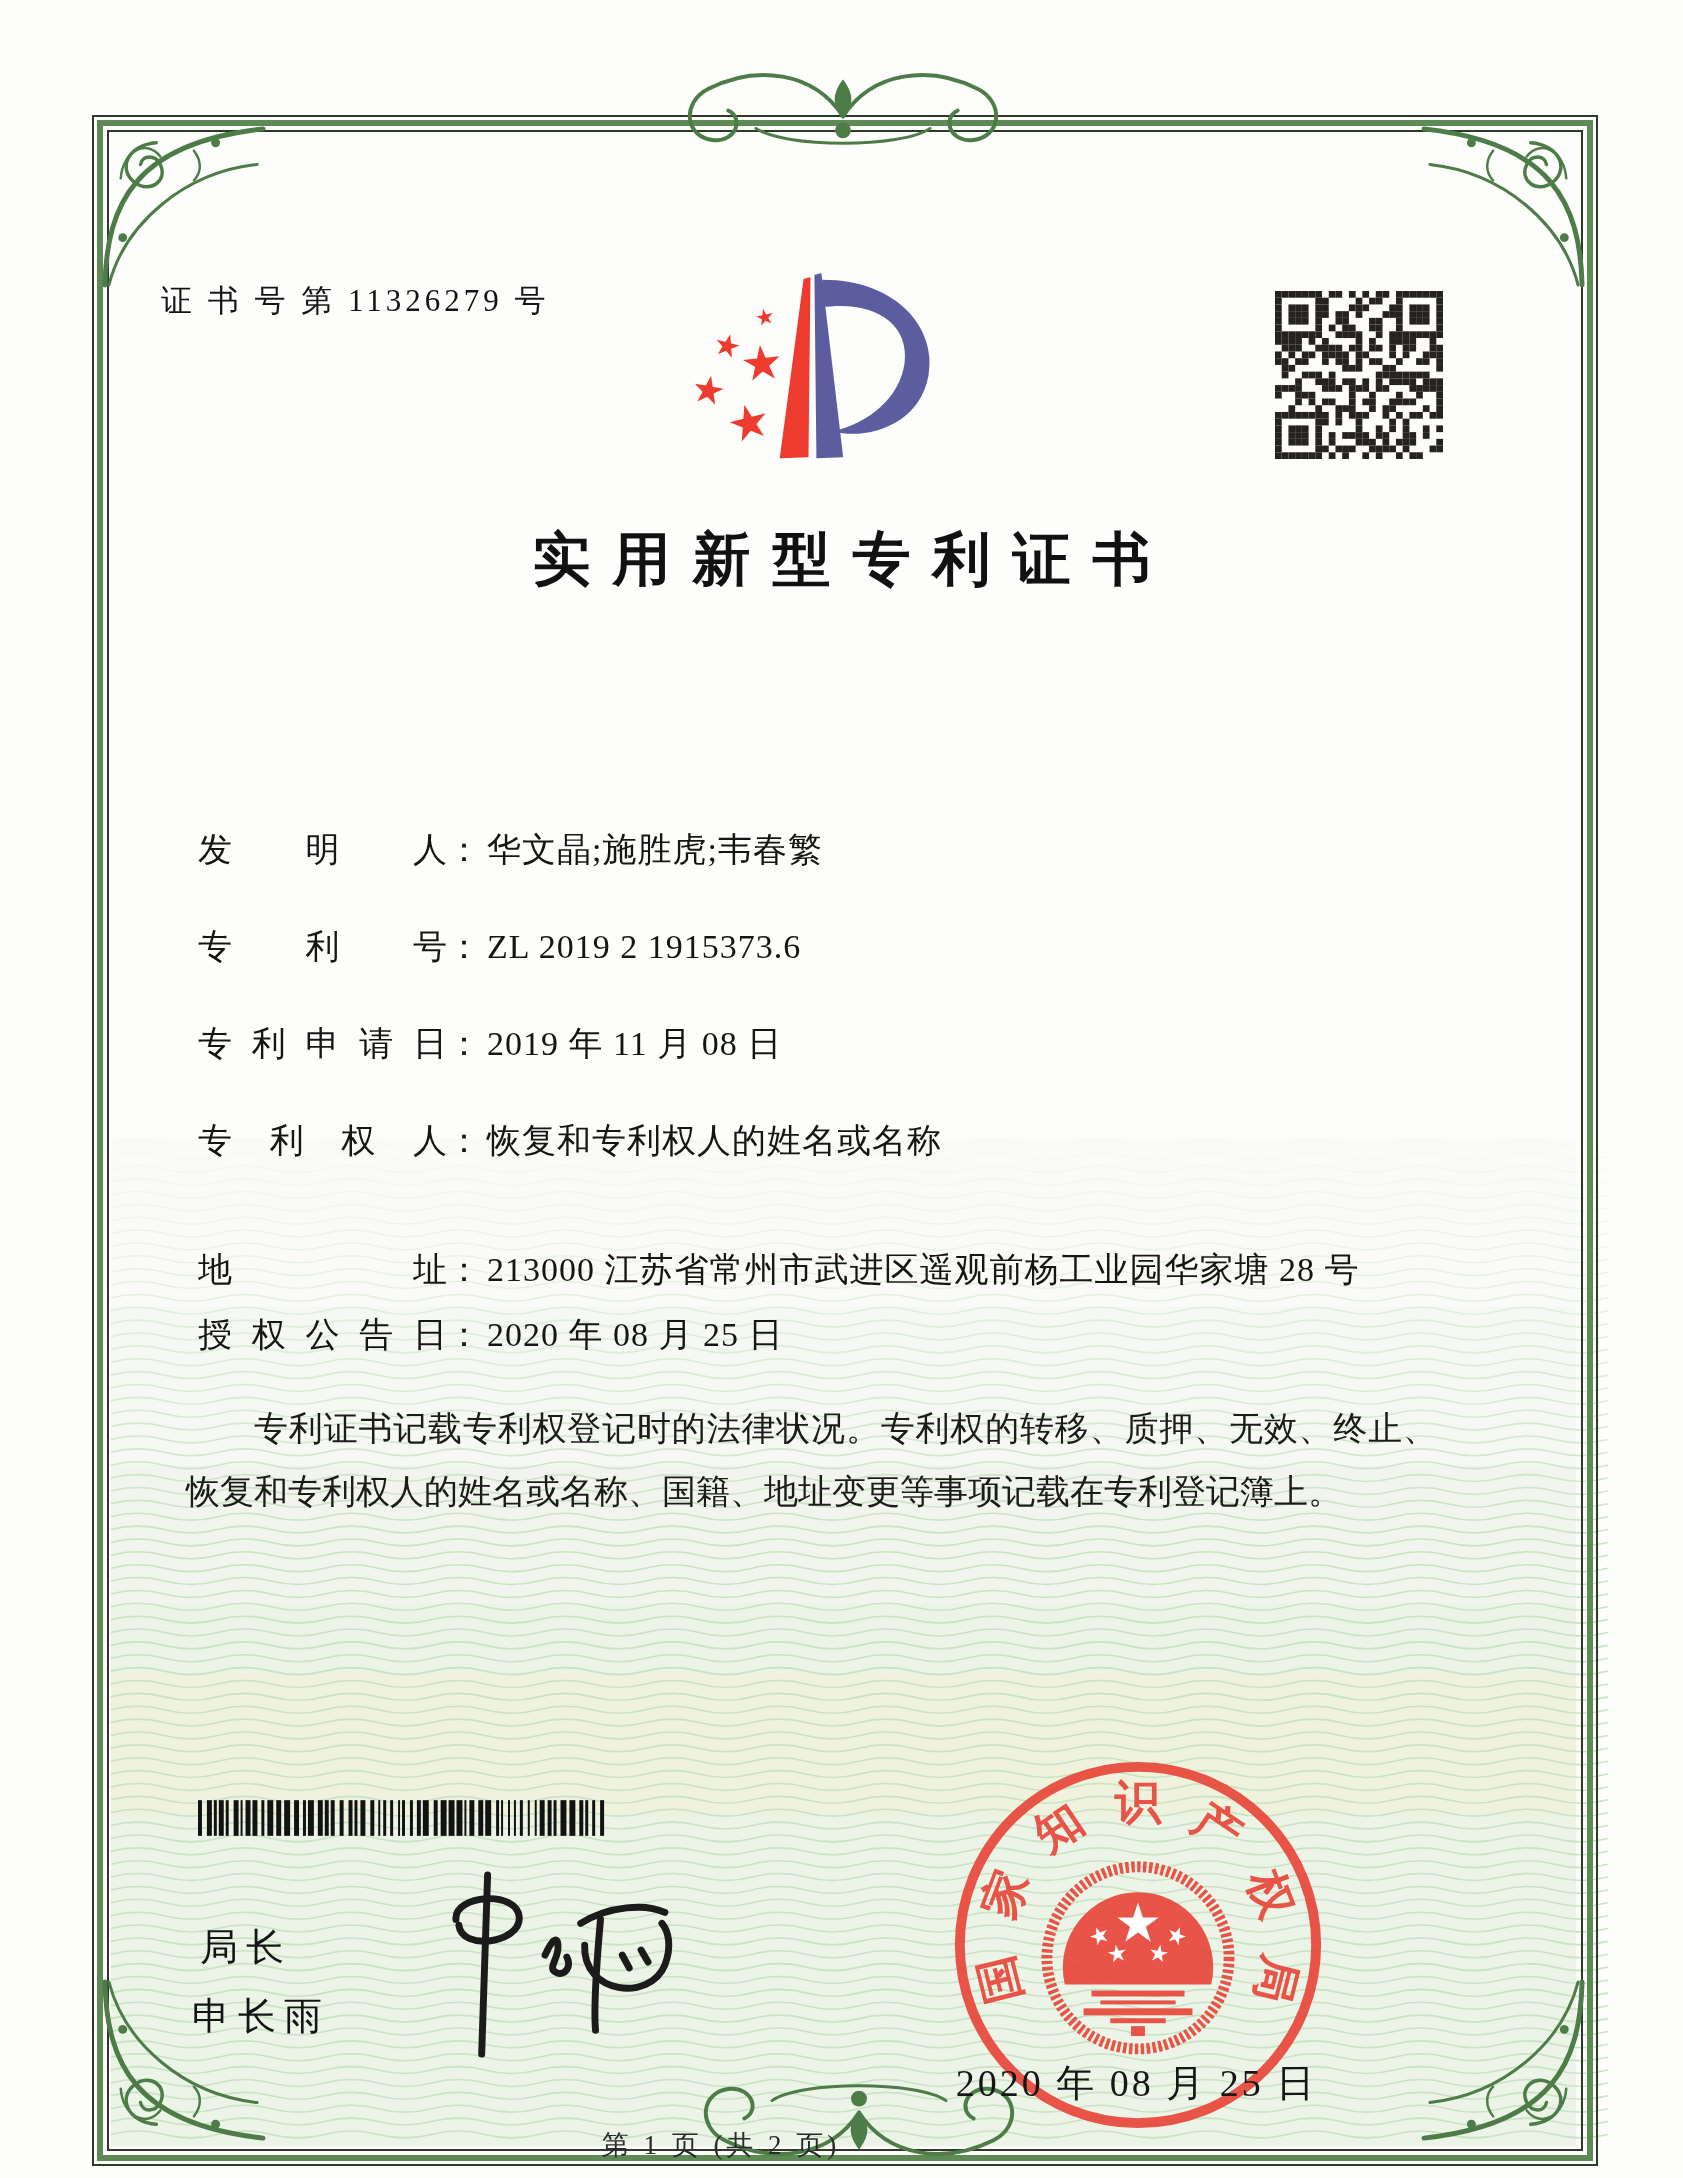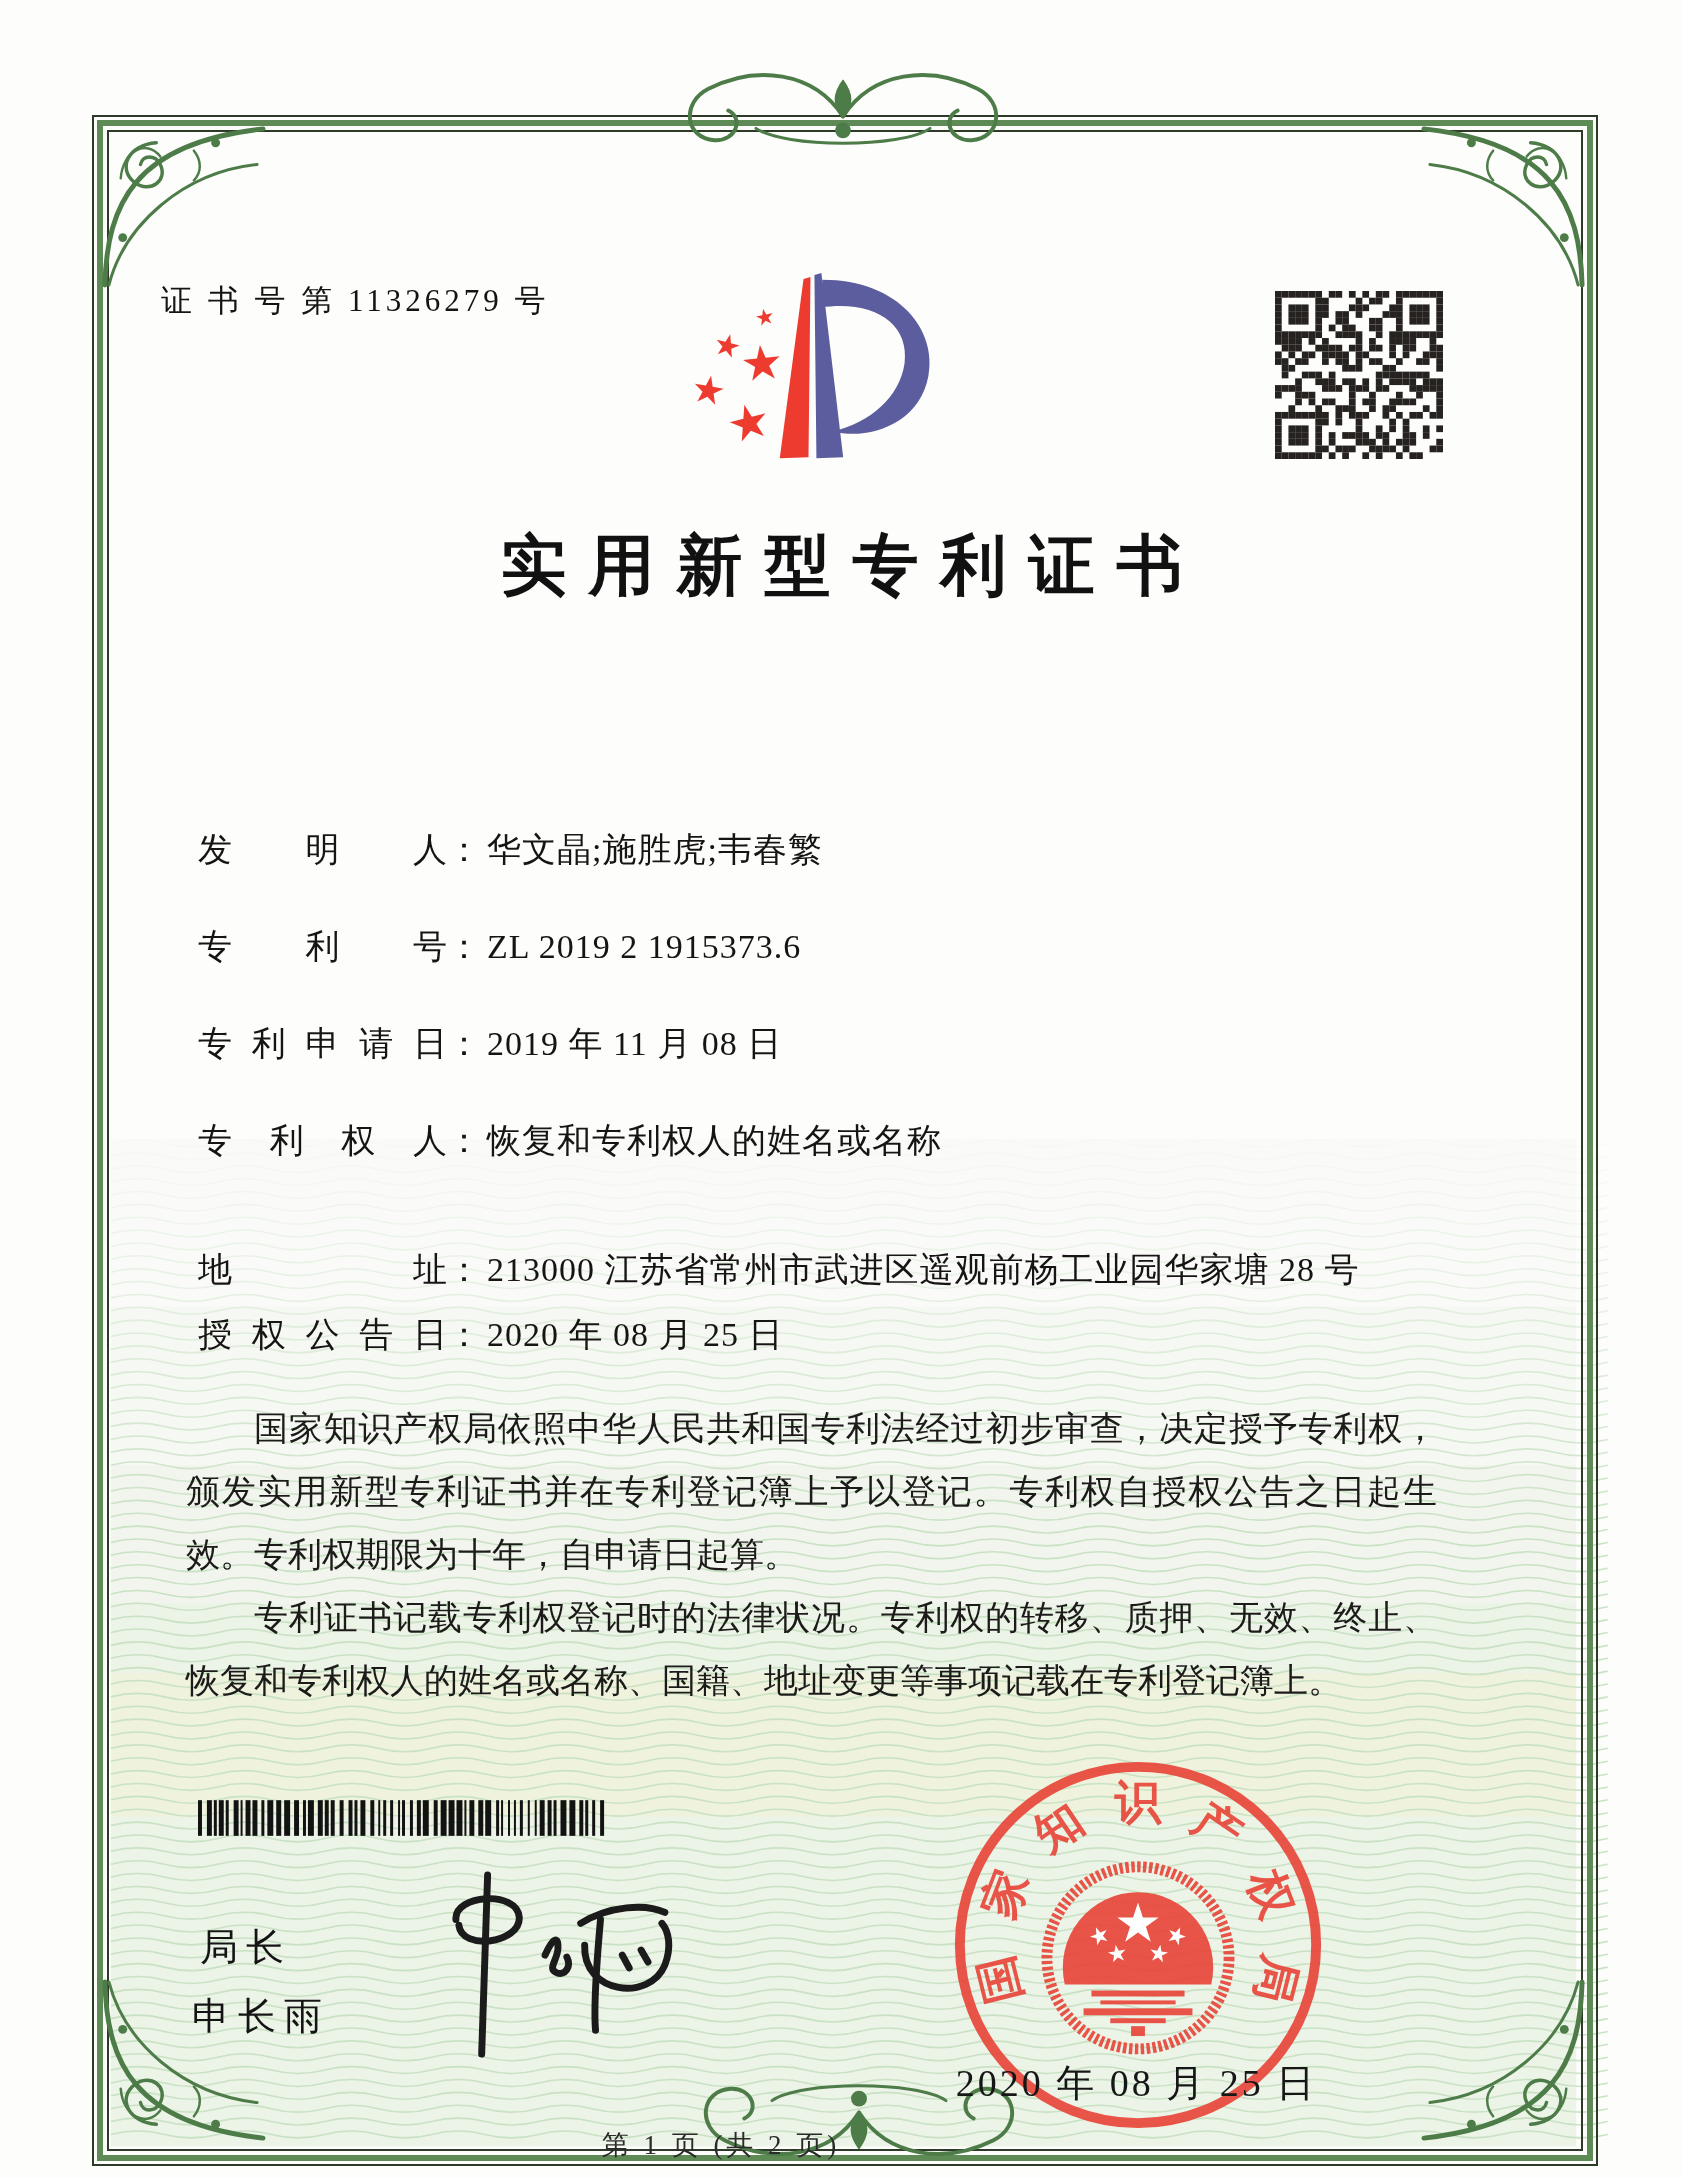--- a/index.html
+++ b/index.html
@@ -17,21 +17,21 @@
   .corner.bl{left:99px;top:1978px;transform:scaleY(-1);}
   .corner.br{left:1420px;top:1978px;transform:scale(-1,-1);}
   .ornament{position:absolute;width:356px;height:109px;z-index:3;}
   .ornament.top{left:665px;top:59px;}
   .ornament.bottom{left:681px;top:2061px;transform:scaleY(-1);}
   
   .content{position:absolute;inset:0;z-index:4;margin-top:36px;}
   .cert-no{position:absolute;left:161px;top:244px;font-size:31px;letter-spacing:4px;color:#141414;}
   .logo{position:absolute;left:644px;top:220px;}
   .qr{position:absolute;left:1275px;top:255px;}
-  .title{position:absolute;left:0;right:0;top:485px;text-align:center;font-size:66px;font-weight:700;
+  .title{position:absolute;left:0;right:0;top:485px;text-align:center;font-size:58px;font-weight:700;
          letter-spacing:22px;text-indent:22px;color:#111;}
   .row{position:absolute;left:198px;width:1287px;font-size:34px;line-height:48px;color:#171514;}
   .flabel{display:inline-block;width:249px;text-align:justify;text-align-last:justify;vertical-align:bottom;}
   .colon{display:inline-block;margin-right:6px;}
   .fvalue{letter-spacing:1px;}
   .gaz{position:absolute;left:590px;top:0;}
   .bodytext{position:absolute;left:186px;top:1361px;width:1251px;font-size:34px;line-height:63px;
             text-align:justify;color:#1c1b1a;}
   .bodytext p{margin:0;text-indent:2em;}
   .barcode{position:absolute;left:198px;top:1764px;}
@@ -553,21 +553,20 @@
       <span class="flabel">专利权人</span><span class="colon">：</span><span class="fvalue">恢复和专利权人的姓名或名称</span>
     </div>
     <div class="row" style="top:1210px;">
       <span class="flabel">地址</span><span class="colon">：</span><span class="fvalue">213000 江苏省常州市武进区遥观前杨工业园华家塘 28 号</span>
     </div>
     <div class="row" style="top:1275px;">
       <span class="flabel">授权公告日</span><span class="colon">：</span><span class="fvalue">2020 年 08 月 25 日</span>
     </div>
 
     <div class="bodytext">
-      <p>国家知识产权局依照中华人民共和国专利法经过初步审查，决定授予专利权，颁发实用新型专利证书并在专利登记簿上予以登记。专利权自授权公告之日起生效。专利权期限为十年，自申请日起算。</p>
       <p>专利证书记载专利权登记时的法律状况。专利权的转移、质押、无效、终止、恢复和专利权人的姓名或名称、国籍、地址变更等事项记载在专利登记簿上。</p>
     </div>
 
     <svg class="barcode" width="414" height="38" viewBox="0 0 418 38">
         <rect x="0" y="0" width="4" height="36" fill="#121212"></rect>
         <rect x="9" y="0" width="5" height="36" fill="#121212"></rect>
         <rect x="16" y="0" width="3" height="36" fill="#121212"></rect>
         <rect x="21" y="0" width="5" height="36" fill="#121212"></rect>
         <rect x="28" y="0" width="3" height="36" fill="#121212"></rect>
         <rect x="36" y="0" width="5" height="36" fill="#121212"></rect>

